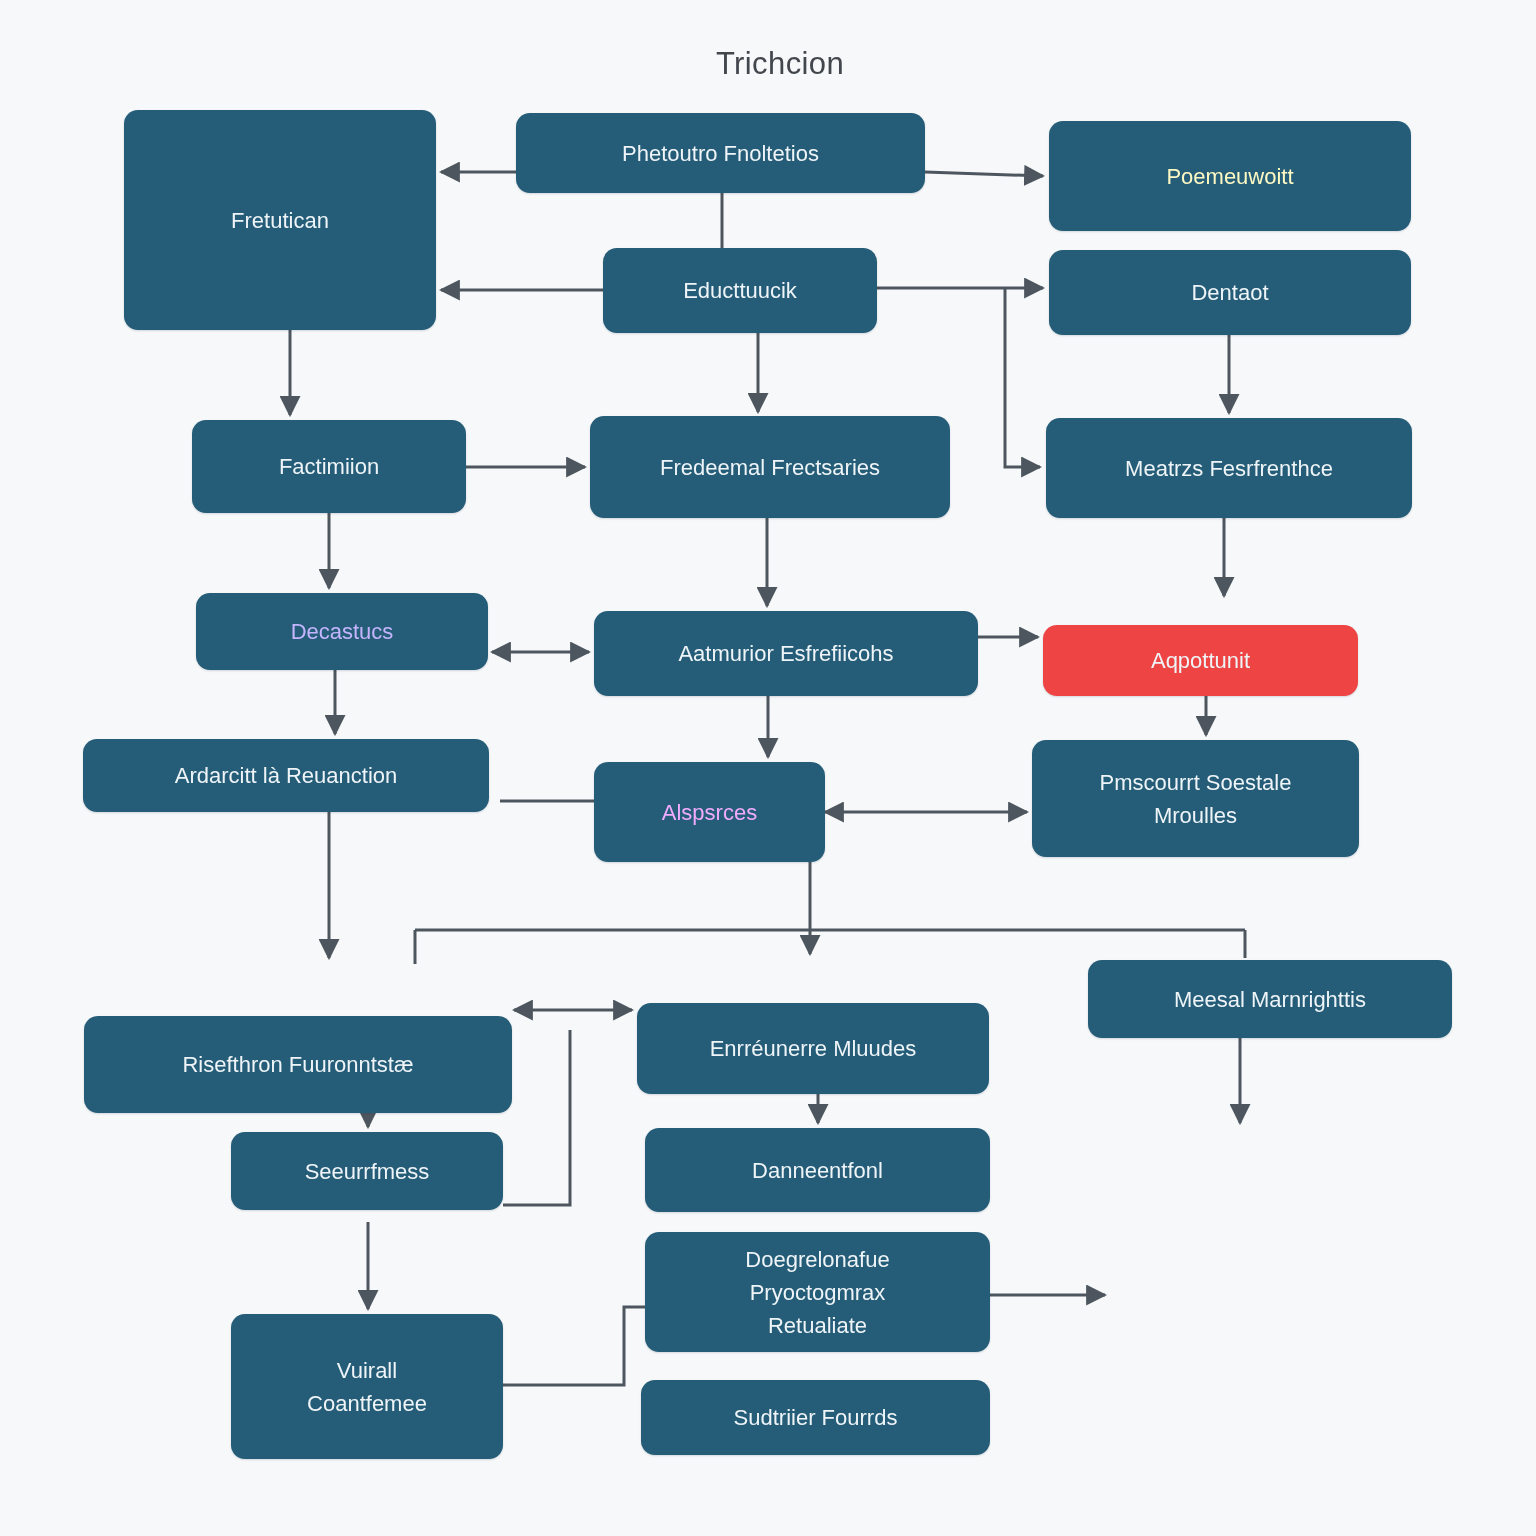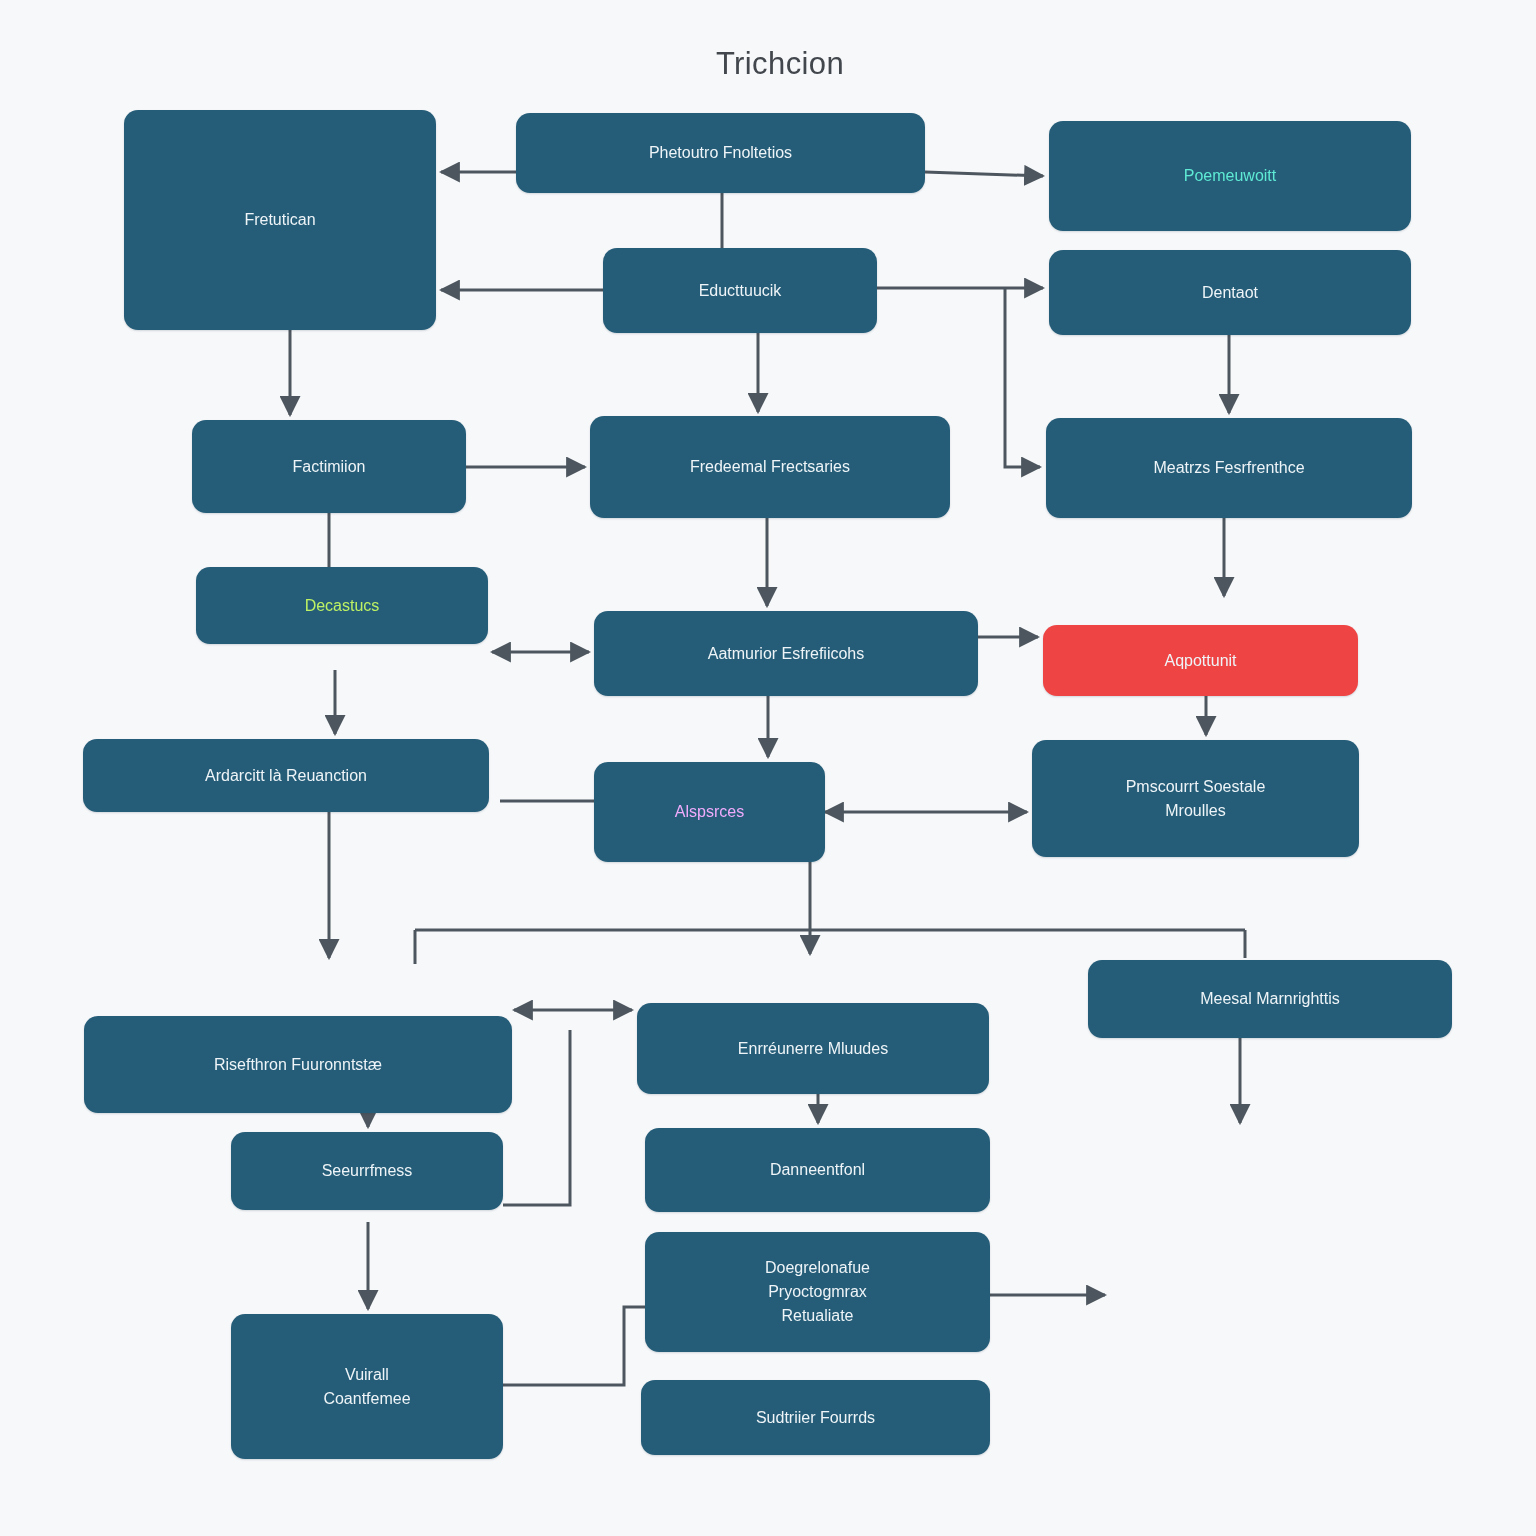--- a/index.html
+++ b/index.html
@@ -44,21 +44,21 @@
   .node {
     position: absolute;
     box-sizing: border-box;
     background: #255d78;
     border-radius: 14px;
     display: flex;
     align-items: center;
     justify-content: center;
     text-align: center;
     color: #eef4f7;
-    font-size: 16px;
+    font-size: 22px;
     line-height: 1.5;
     padding: 6px 14px;
     box-shadow: 0 1px 2px rgba(30,60,80,0.18);
   }
   .node .label {
     display: block;
     white-space: pre-line;
   }
 </style>
 </head>
@@ -114,39 +114,39 @@
       </g>
   </svg>
 
   <div id="node-layer">
       <div class="node" style="left: 124px; top: 110px; width: 312px; height: 220px; background: rgb(37, 93, 120); color: rgb(238, 244, 247);">
         <span class="label">Fretutican</span>
       </div>
       <div class="node" style="left: 516px; top: 113px; width: 409px; height: 80px; background: rgb(37, 93, 120); color: rgb(238, 244, 247);">
         <span class="label">Phetoutro Fnoltetios</span>
       </div>
-      <div class="node" style="left: 1049px; top: 121px; width: 362px; height: 110px; background: rgb(37, 93, 120); color: #5eead4;">
+      <div class="node" style="left: 1049px; top: 121px; width: 362px; height: 110px; background: rgb(37, 93, 120); color: #fef9c3;">
         <span class="label">Poemeuwoitt</span>
       </div>
       <div class="node" style="left: 603px; top: 248px; width: 274px; height: 85px; background: rgb(37, 93, 120); color: rgb(238, 244, 247);">
         <span class="label">Educttuucik</span>
       </div>
       <div class="node" style="left: 1049px; top: 250px; width: 362px; height: 85px; background: rgb(37, 93, 120); color: rgb(238, 244, 247);">
         <span class="label">Dentaot</span>
       </div>
       <div class="node" style="left: 192px; top: 420px; width: 274px; height: 93px; background: rgb(37, 93, 120); color: rgb(238, 244, 247);">
         <span class="label">Factimiion</span>
       </div>
       <div class="node" style="left: 590px; top: 416px; width: 360px; height: 102px; background: rgb(37, 93, 120); color: rgb(238, 244, 247);">
         <span class="label">Fredeemal Frectsaries</span>
       </div>
       <div class="node" style="left: 1046px; top: 418px; width: 366px; height: 100px; background: rgb(37, 93, 120); color: rgb(238, 244, 247);">
         <span class="label">Meatrzs Fesrfrenthce</span>
       </div>
-      <div class="node" style="left: 196px; top: 567px; width: 292px; height: 77px; background: rgb(37, 93, 120); color: #bef264;">
+      <div class="node" style="left: 196px; top: 593px; width: 292px; height: 77px; background: rgb(37, 93, 120); color: #c4b5fd;">
         <span class="label">Decastucs</span>
       </div>
       <div class="node" style="left: 594px; top: 611px; width: 384px; height: 85px; background: rgb(37, 93, 120); color: rgb(238, 244, 247);">
         <span class="label">Aatmurior Esfrefiicohs</span>
       </div>
       <div class="node" style="left: 1043px; top: 601px; width: 315px; height: 71px; background: #ef4444; color: rgb(238, 244, 247); margin-top: 24px;">
         <span class="label">Aqpottunit</span>
       </div>
       <div class="node" style="left: 83px; top: 739px; width: 406px; height: 73px; background: rgb(37, 93, 120); color: rgb(238, 244, 247);">
         <span class="label">Ardarcitt là Reuanction</span>

